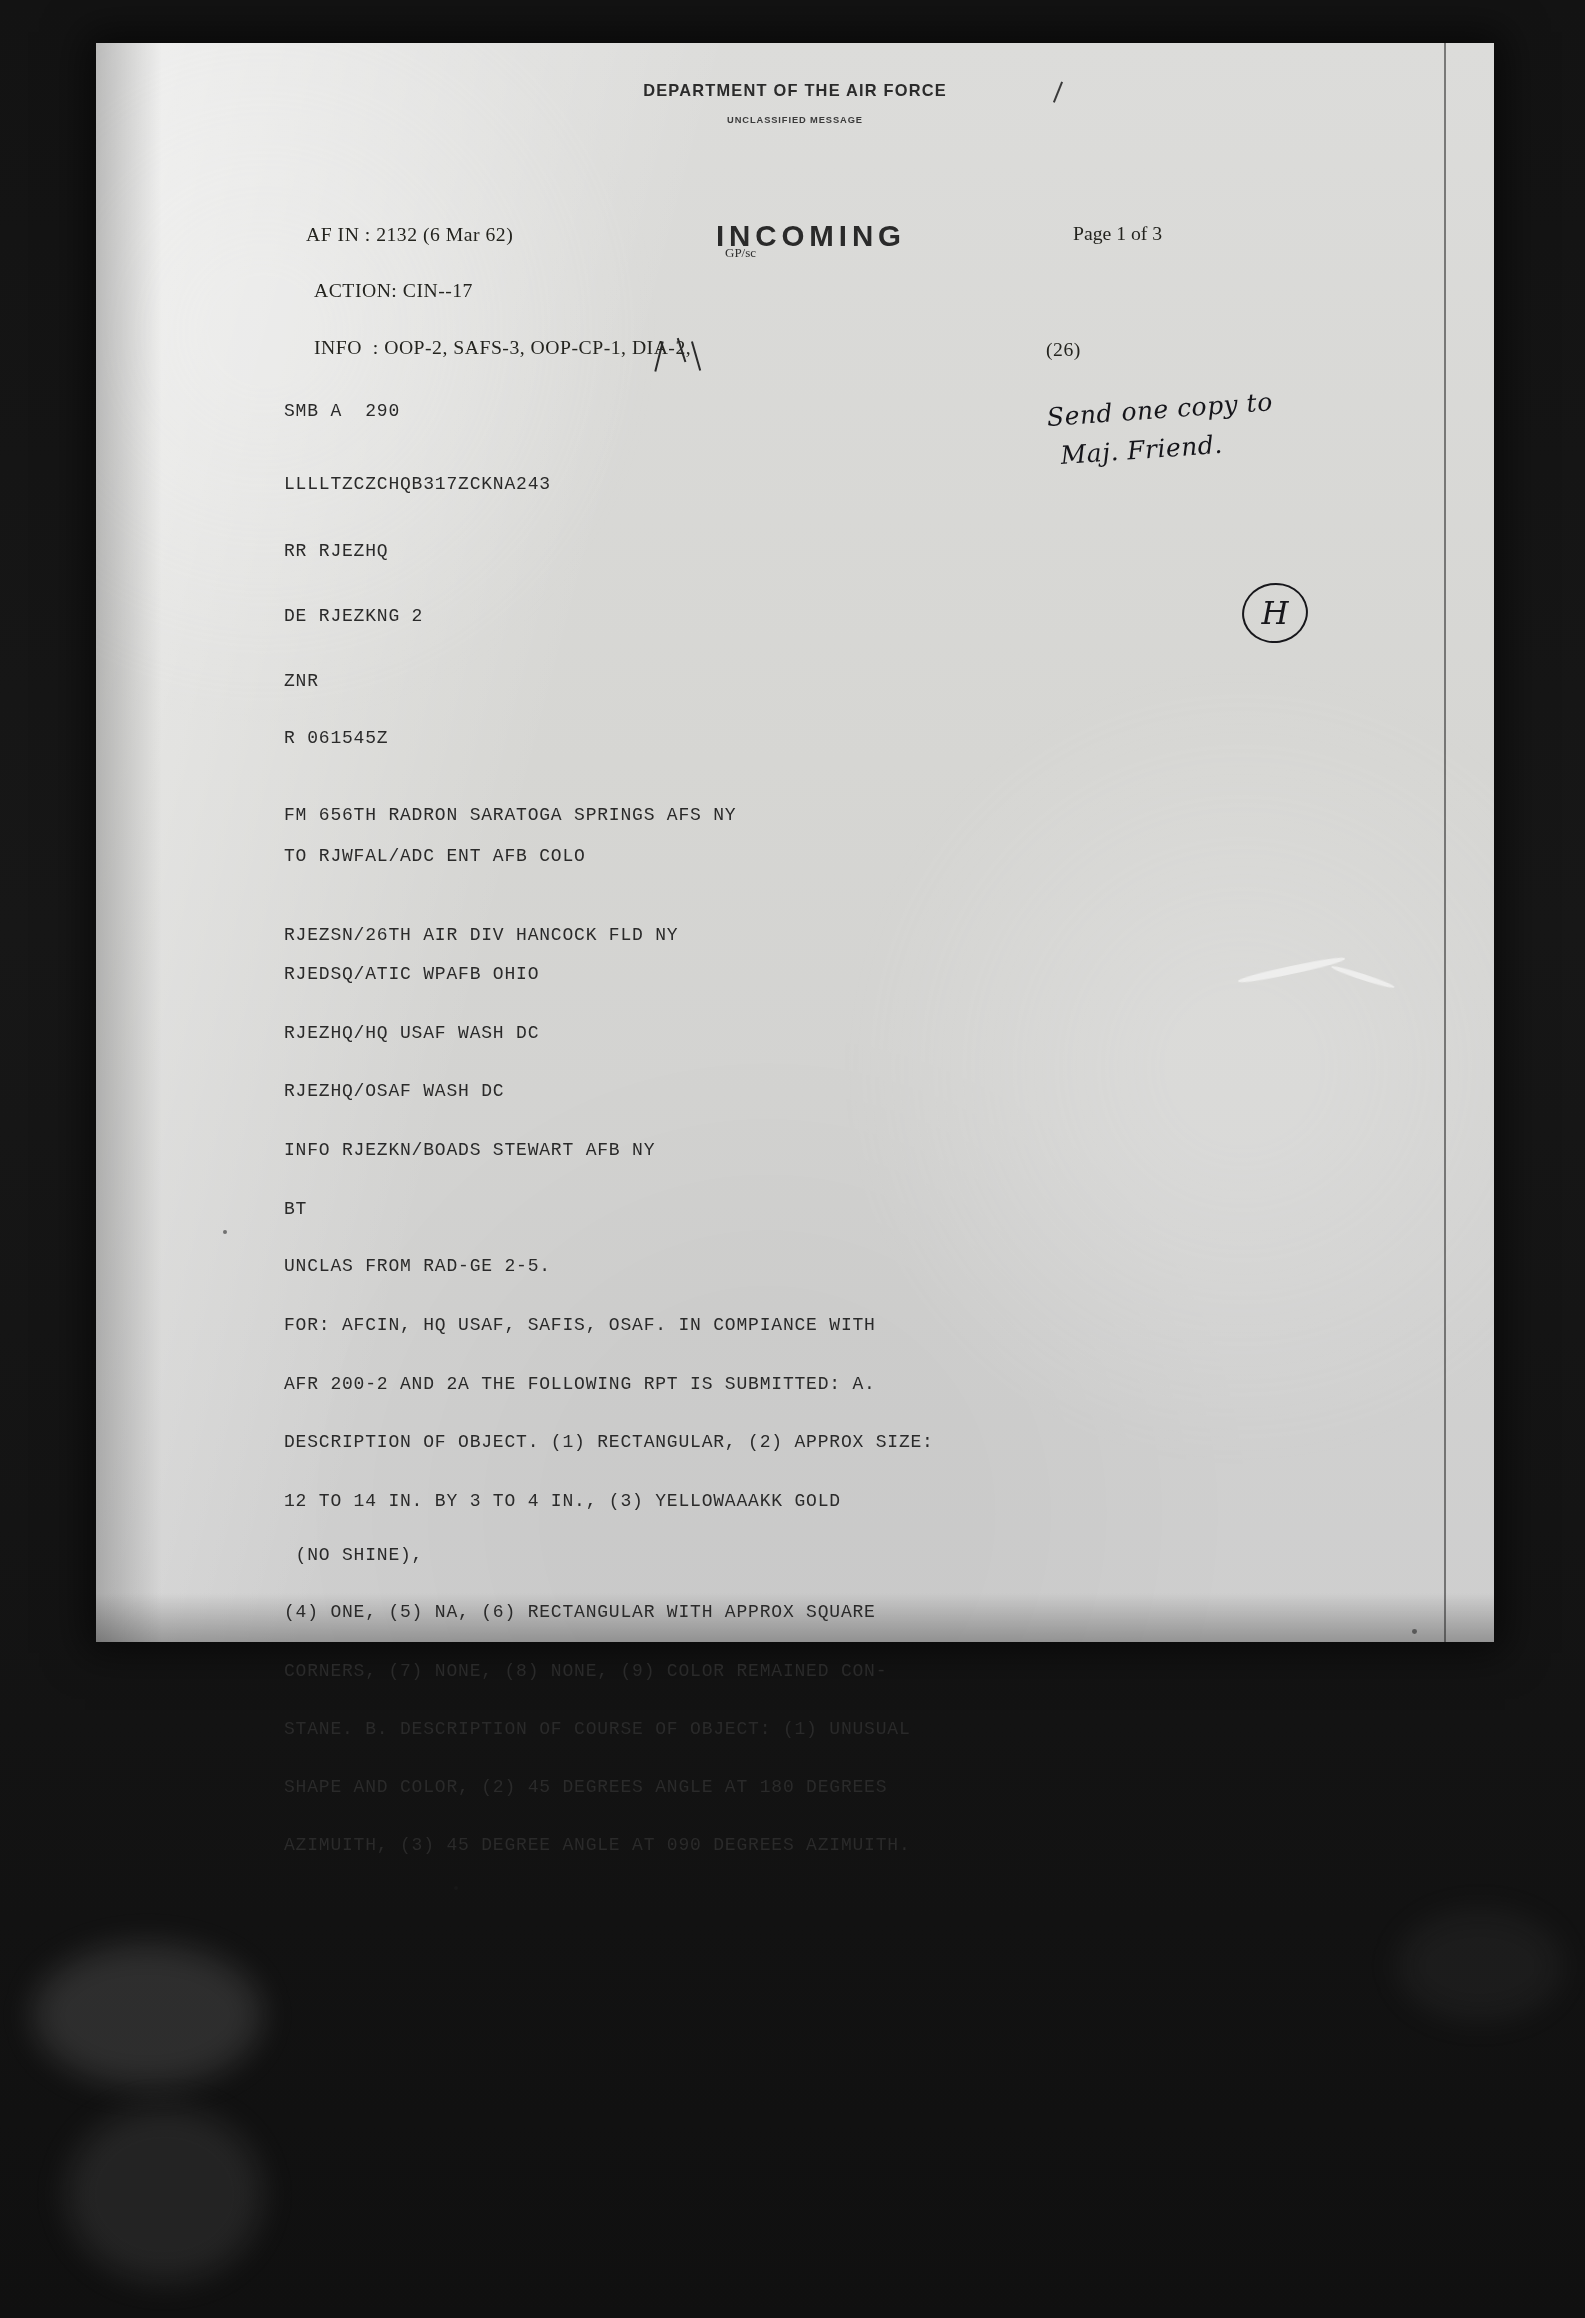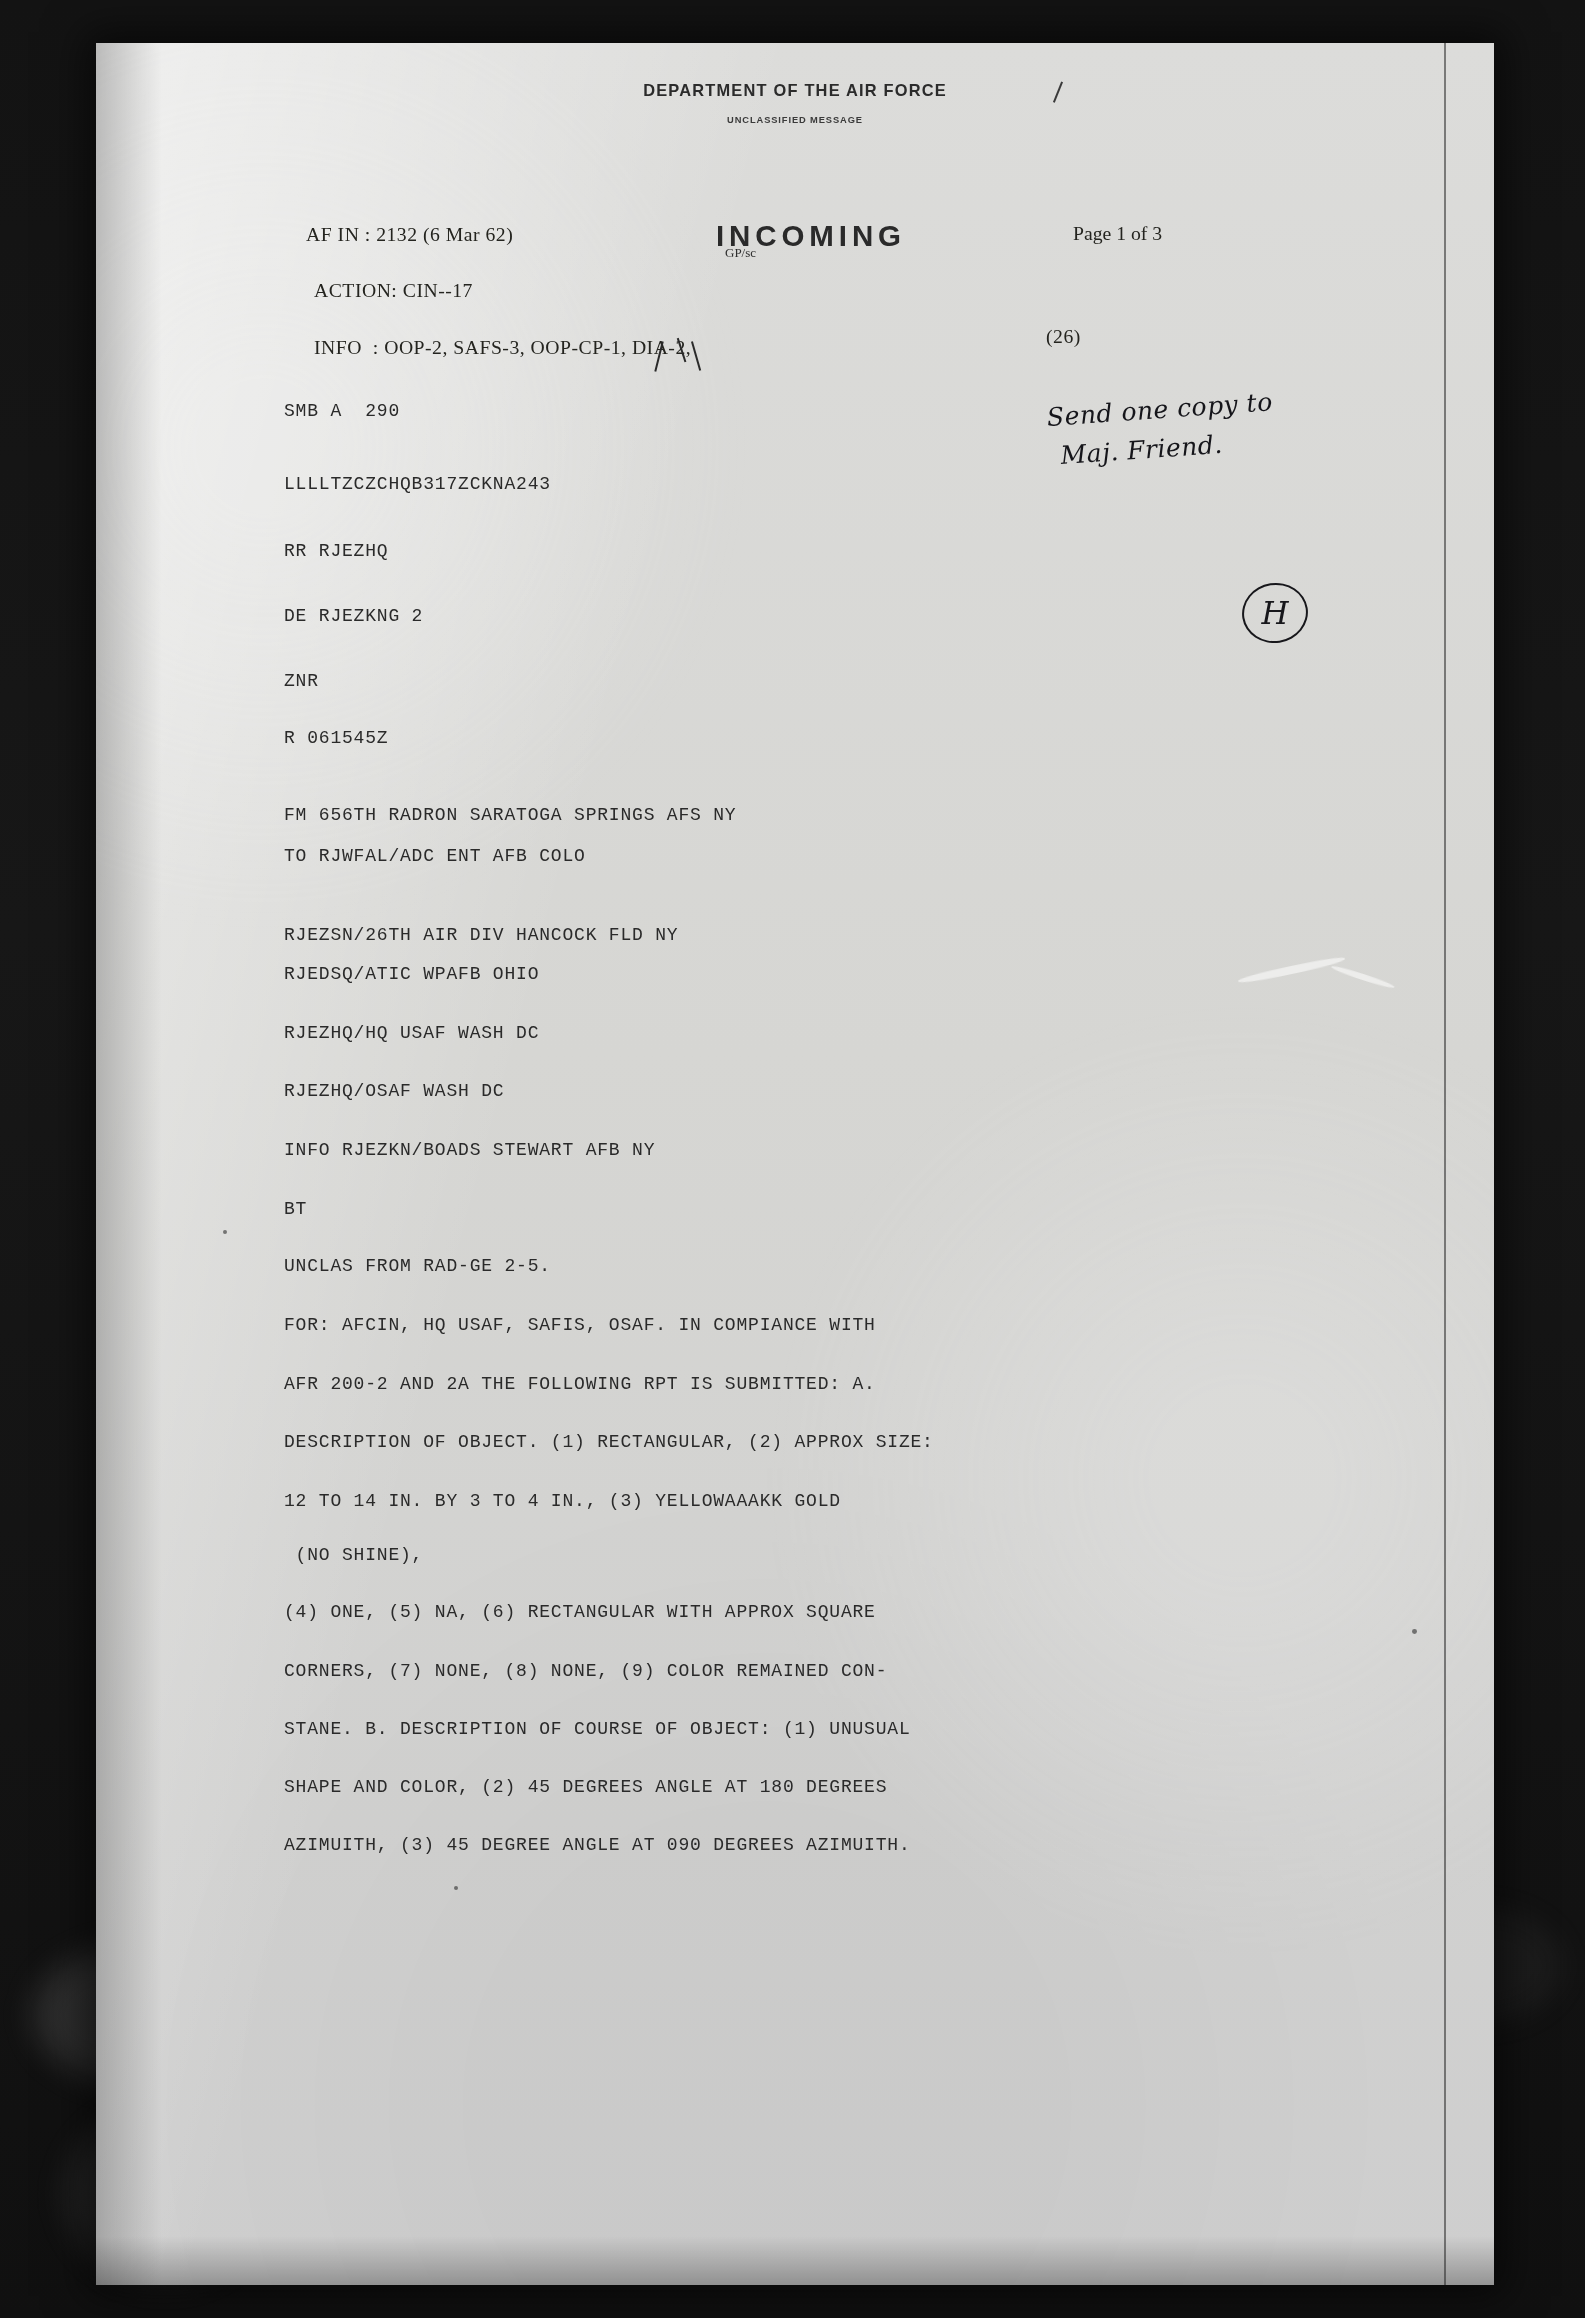--- a/index.html
+++ b/index.html
@@ -29,21 +29,21 @@
     filter: blur(15.3px);
     pointer-events: none;
   }
 
   
   #document-sheet {
     position: absolute;
     left: 96px;
     top: 43px;
     width: 1398px;
-    height: 2242px;
+    height: 1599px;
     background: #d8d8d6;
     background-image:
       linear-gradient(105deg, rgba(255,255,255,0.55) 0%, rgba(255,255,255,0.0) 35%),
       linear-gradient(180deg, #dcdcda 0%, #d6d6d3 45%, #cecece 100%);
     box-shadow: 0 0 38px 11px rgba(0,0,0,0.55);
   }
   #sheet-grain {
     position: absolute;
     inset: 0;
     opacity: 0.5;
@@ -243,21 +243,21 @@
   <div id="incoming-stamp">INCOMING</div>
 
   <div id="page-label">Page 1 of 3</div>
 
   <div class="typed hdr-typed" style="left:210px; top:180px;">AF IN : 2132 (6 Mar 62)</div>
   <div class="small-ann" style="left:629px; top:202px;">GP/sc</div>
 
   <div class="typed hdr-typed" style="left:218px; top:236px;">ACTION: CIN--17</div>
 
   <div class="typed hdr-typed" style="left:218px; top:293px;">INFO  : OOP-2, SAFS-3, OOP-CP-1, DIA-2,</div>
-  <div class="typed hdr-typed" style="left:950px; top:282px;">(26)</div>
+  <div class="typed hdr-typed" style="left:950px; top:295px;">(26)</div>
 
   <div class="pen-mark" style="left:562px; top:298px; width:2.2px; height:31px; transform:rotate(14deg);"></div>
   <div class="pen-mark" style="left:573px; top:306px; width:25px; height:2.2px; transform:rotate(72deg);"></div>
   <div class="pen-mark" style="left:599px; top:298px; width:2.2px; height:29.5px; transform:rotate(-16deg);"></div>
   <div class="pen-mark" style="left:961px; top:38px; width:1.6px; height:22px; transform:rotate(22deg); background:#3a3a3a;"></div>
 
   <div class="typed body-typed" style="left:188px; top:358px;">SMB A  290</div>
   <div class="typed body-typed" style="left:188px; top:431px;">LLLLTZCZCHQB317ZCKNA243</div>
   <div class="typed body-typed" style="left:188px; top:498px;">RR RJEZHQ</div>
   <div class="typed body-typed" style="left:188px; top:563px;">DE RJEZKNG 2</div>

